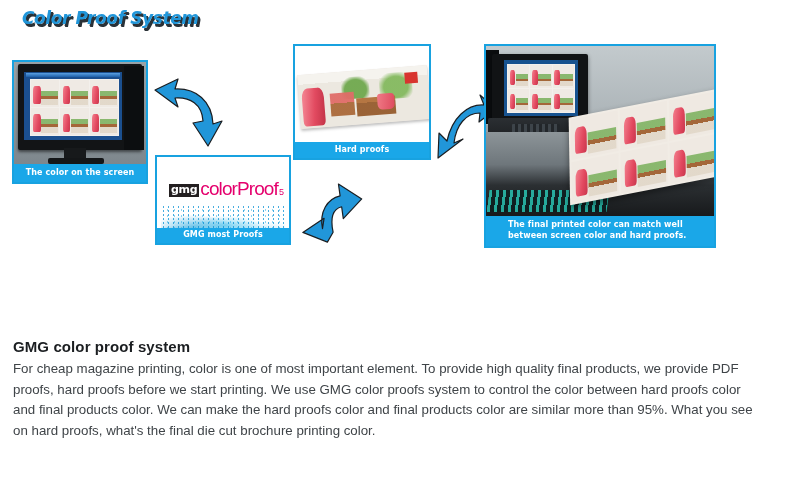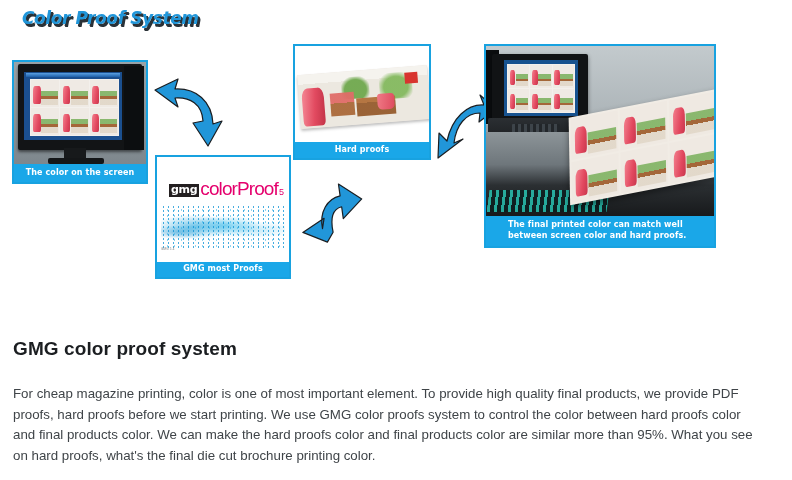--- a/index.html
+++ b/index.html
@@ -146,21 +146,21 @@
     background: #17191b;
   }
   .monitor-foot {
     position: absolute;
     left: 34px; top: 96px; width: 56px; height: 6px;
     background: #141618;
     border-radius: 2px;
   }
 
   
-  #card-gmg { left: 155px; top: 155px; width: 136px; height: 124px; }
+  #card-gmg { left: 155px; top: 155px; width: 136px; height: 90px; }
   #card-gmg .photo-body { height: 96px; }
   #card-gmg .caption { height: 15px; }
 
   .gmg-scene {
     position: absolute; inset: 0;
     background: #ffffff;
   }
   .gmg-logo {
     position: absolute;
     left: 12px; top: 22px;
@@ -349,24 +349,24 @@
 
   
   #text-block {
     position: absolute;
     left: 13px;
     top: 338px;
     width: 762px;
   }
   #section-heading {
     font-family: "Liberation Sans", sans-serif;
-    font-size: 19px;
+    font-size: 15px;
     font-weight: bold;
     color: #1b1e21;
-    margin: 0 0 24px 0;
+    margin: 0 0 4px 0;
     letter-spacing: .1px;
   }
   #body-paragraph {
     font-family: "Liberation Sans", sans-serif;
     font-size: 13.3px;
     line-height: 20.5px;
     color: #3f4448;
     margin: 0;
     width: 752px;
     text-align: left;

